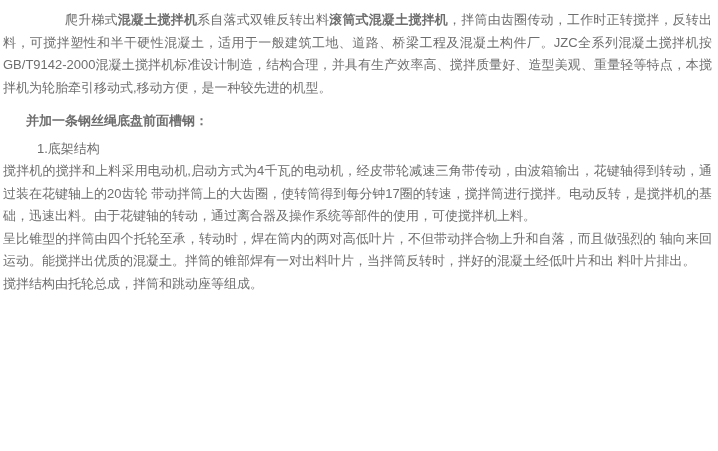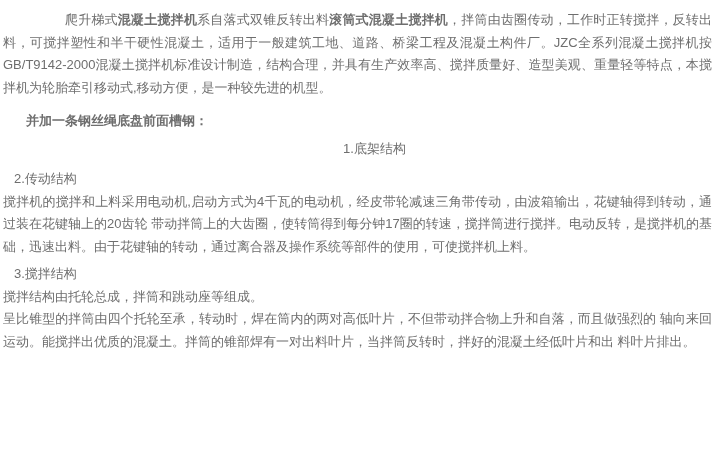--- a/index.html
+++ b/index.html
@@ -39,21 +39,20 @@
     padding-left: 23px;
     font-weight: bold;
     text-align: left;
   }
   .item-title {
     text-align: left;
   }
   .item-title.first {
     margin-top: 5px;
     padding-left: 34px;
-    text-align: center;
   }
   .item-title.second {
     margin-top: 8px;
     padding-left: 11px;
   }
   .item-title.third {
     margin-top: 5px;
     padding-left: 11px;
   }
   .body-para {
@@ -65,23 +64,21 @@
 
 <div class="doc">
 
   <p class="intro"><span>爬升梯式</span><span class="bold">混凝土搅拌机</span><span>系自落式双锥反转出料</span><span class="bold">滚筒式混凝土搅拌机</span><span>，拌筒由齿圈传动，工作时正转搅拌，反转出料，可搅拌塑性和半干硬性混凝土，适用于一般建筑工地、道路、桥梁工程及混凝土构件厂。JZC全系列混凝土搅拌机按GB/T9142-2000混凝土搅拌机标准设计制造，结构合理，并具有生产效率高、搅拌质量好、造型美观、重量轻等特点，本搅拌机为轮胎牵引移动式,移动方便，是一种较先进的机型。</span></p>
 
   <p class="heading">并加一条钢丝绳底盘前面槽钢：</p>
 
   <p class="item-title first">1.底架结构</p>
 
 
-  <p class="item-title second">2.传动结构</p>
 
   <p class="body-para">搅拌机的搅拌和上料采用电动机,启动方式为4千瓦的电动机，经皮带轮减速三角带传动，由波箱输出，花键轴得到转动，通过装在花键轴上的20齿轮 带动拌筒上的大齿圈，使转筒得到每分钟17圈的转速，搅拌筒进行搅拌。电动反转，是搅拌机的基础，迅速出料。由于花键轴的转动，通过离合器及操作系统等部件的使用，可使搅拌机上料。</p>
 
-  <p class="item-title third">3.搅拌结构</p>
+
+  <p class="body-para">呈比锥型的拌筒由四个托轮至承，转动时，焊在筒内的两对高低叶片，不但带动拌合物上升和自落，而且做强烈的 轴向来回运动。能搅拌出优质的混凝土。拌筒的锥部焊有一对出料叶片，当拌筒反转时，拌好的混凝土经低叶片和出 料叶片排出。</p>
 
   <p class="body-para">搅拌结构由托轮总成，拌筒和跳动座等组成。</p>
-
-  <p class="body-para">呈比锥型的拌筒由四个托轮至承，转动时，焊在筒内的两对高低叶片，不但带动拌合物上升和自落，而且做强烈的 轴向来回运动。能搅拌出优质的混凝土。拌筒的锥部焊有一对出料叶片，当拌筒反转时，拌好的混凝土经低叶片和出 料叶片排出。</p>
 
 </div>
 
 </body></html>

